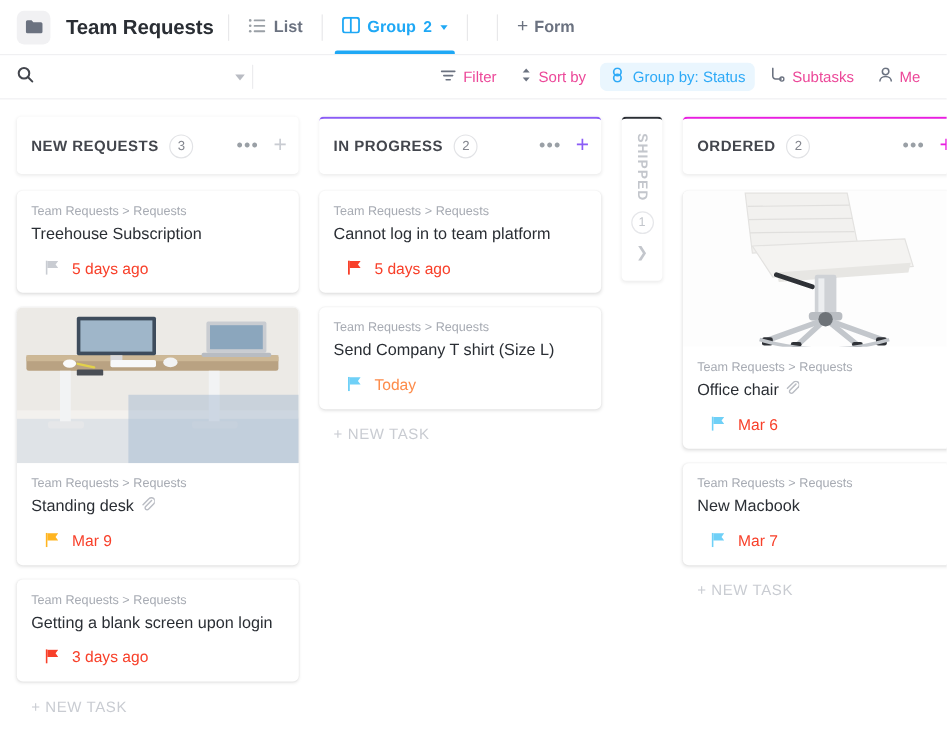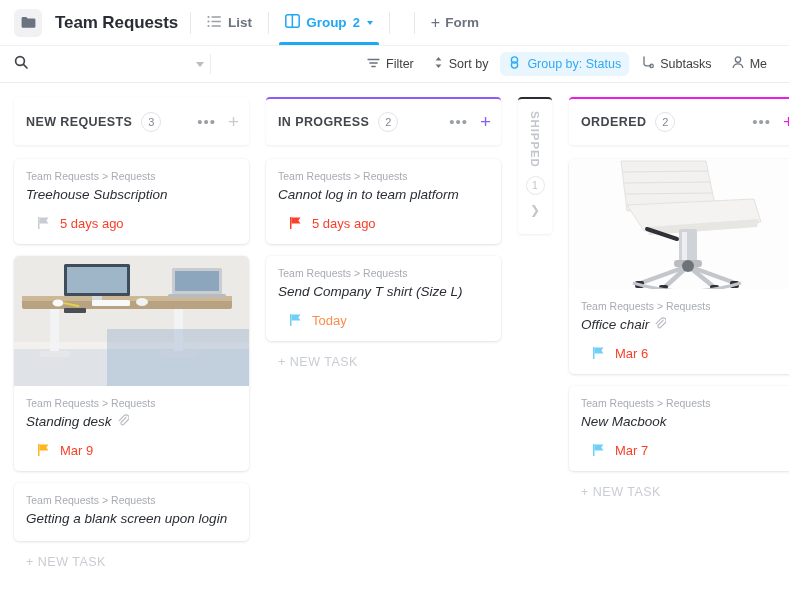--- a/index.html
+++ b/index.html
@@ -112,21 +112,21 @@
   .tool-sep { width:1px; height:20px; background:#ececee; margin-left: 6px; }
   .tools {
     margin-left: auto;
     display: flex; align-items: center;
     gap: 4px;
     overflow: hidden;
   }
   .tool {
     display: flex; align-items: center; gap: 6px;
     font-size: 12.5px;
-    color: #404040;
+    color: #ec4899;
     padding: 4px 8px;
     border-radius: 6px;
     white-space: nowrap;
   }
   .tool.on { color: #2eaaf7; background: #eaf6fe; }
 
   
   .board {
     display: flex;
     align-items: flex-start;
@@ -188,21 +188,21 @@
     font-size: 10.5px;
     color: #a7abb3;
     margin-bottom: 5px;
     white-space: nowrap;
   }
   .crumb .sep { margin: 0 3px; }
   .card-title {
     font-size: 13.5px;
     color: #2a2e34;
     line-height: 1.25;
-    display: flex; align-items: center; gap: 5px; font-style: italic;
+    display: flex; align-items: center; gap: 5px;
   }
   .card-meta {
     display: flex; align-items: center;
     gap: 11px;
     margin-top: 12px;
     padding-left: 12px;
   }
   .flag { width: 11px; height: 12px; display:block; }
   .due { font-size: 13px; font-weight: 400; }
 
@@ -446,20 +446,29 @@
               </span>
               <span class="due" style="color:#f8402a">Mar 9</span>
             </div>
           </div>
         </div>
         <div class="card">
           <div class="card-pad">
             <div class="crumb"><span>Team Requests</span><span class="sep">&gt;</span><span>Requests</span></div>
             <div class="card-title">
               <span>Getting a blank screen upon login</span>
+            </div>
+            <div class="card-meta">
+              <span>
+                <svg class="flag" viewBox="0 0 11 12" aria-hidden="true">
+                  <rect x="0" y="0" width="1.5" height="12" fill="#f8402a"></rect>
+                  <path d="M1.5 0.4h9l-2.2 3 2.2 3h-9z" fill="#f8402a"></path>
+                </svg>
+              </span>
+              <span class="due" style="color:#f8402a">3 days ago</span>
             </div>
           </div>
         </div>
         <div class="new-task">+ NEW TASK</div>
       </div>
     </div>
     <div class="column">
       <div class="col-head" style="border-top-color: rgb(139, 92, 246);">
         <div class="col-name">IN PROGRESS</div>
         <div class="col-count">2</div>

